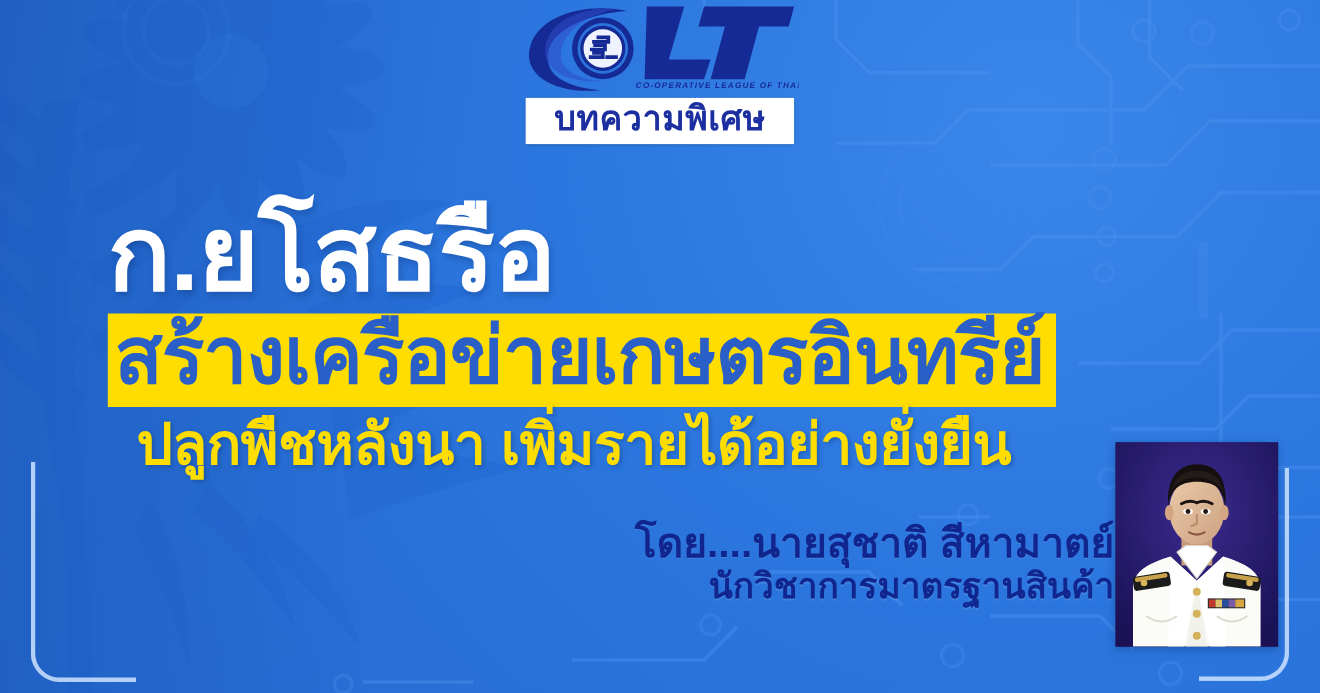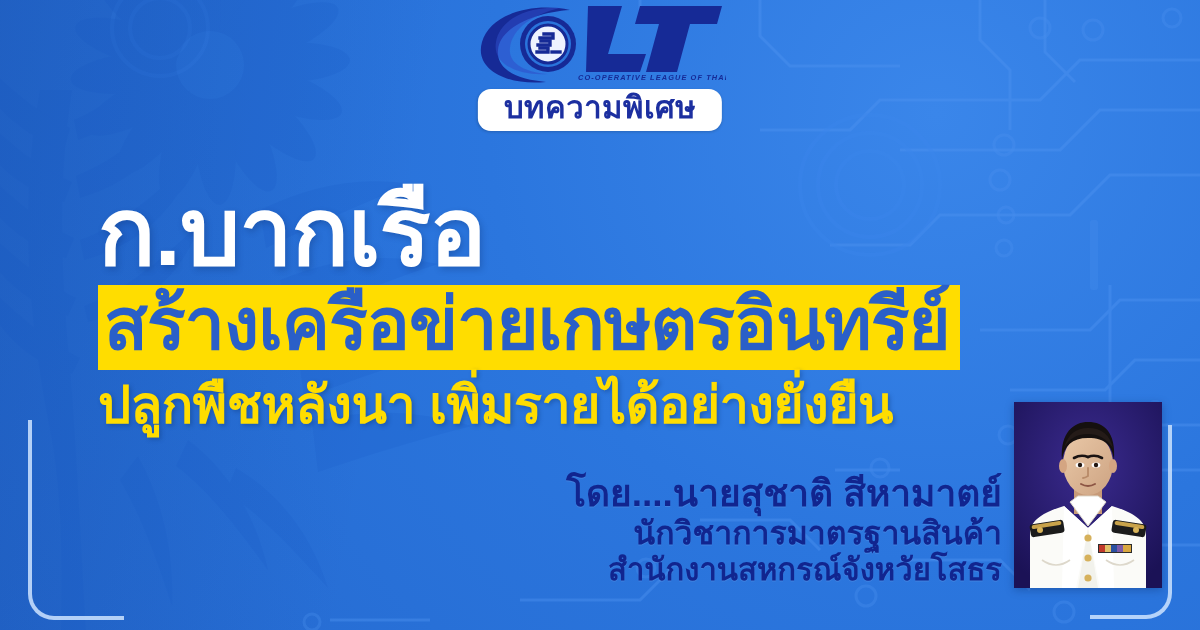--- a/index.html
+++ b/index.html
@@ -43,21 +43,21 @@
   .logo-block{
     position:absolute;left:0;right:0;top:2px;height:84px;
     display:flex;align-items:center;justify-content:center;
   }
   .logo-svg{display:block;}
 
   
   .badge{
     position:absolute;left:50%;transform:translateX(-50%);
     top:89px;background:#ffffff;
-    padding:3px 26px 6px;border-radius:13px;
+    padding:3px 26px 6px;border-radius:0;
     box-shadow:0 1px 3px rgba(0,0,0,.18);
   }
   .badge span{
     display:block;color:#1c2fa0;font-size:31px;line-height:1.05;
     font-weight:bold;letter-spacing:.5px;white-space:nowrap;
   }
 
   
   .headline{
     position:absolute;left:98px;top:186px;width:1010px;
@@ -72,25 +72,26 @@
     margin-top:6px;padding:2px 10px 8px 6px;
   }
   .h-band span{
     display:block;color:#2a5fc8;font-size:72px;line-height:1.04;
     font-weight:bold;letter-spacing:-1px;white-space:nowrap;
   }
   .h-line3{
     margin-top:8px;color:#ffdd00;font-size:52px;line-height:1.06;
     font-weight:bold;letter-spacing:-.5px;white-space:nowrap;
     text-shadow:2px 2px 4px rgba(12,48,110,.35);
+    margin-left:26px;
   }
 
   
   .credits{
-    position:absolute;right:198px;top:473px;text-align:right;
+    position:absolute;right:187px;top:473px;text-align:right;
     color:#11258f;font-weight:bold;
     text-shadow:0 1px 0 rgba(255,255,255,.10);
   }
   .credits .c1{font-size:37px;line-height:1.13;white-space:nowrap;}
   .credits .c2{font-size:32px;line-height:1.15;white-space:nowrap;}
   .credits .c3{font-size:31px;line-height:1.15;white-space:nowrap;}
 
   
   .portrait{
     position:absolute;left:1014px;top:402px;width:148px;height:186px;
@@ -231,31 +232,30 @@
 
       <text x="104" y="78" font-family="'Liberation Sans',sans-serif" font-size="7.4" font-weight="bold" font-style="italic" fill="#162a96" letter-spacing="1.1">CO-OPERATIVE LEAGUE OF THAILAND</text>
     </svg>
   </div>
 
   <div class="badge">
     <span>บทความพิเศษ</span>
   </div>
 
   <div class="headline">
-    <div class="h-line1">ก.บากเรือ</div>
+    <div class="h-line1">ก.ยโสธรือ</div>
     <div class="h-band">
       <span>สร้างเครือข่ายเกษตรอินทรีย์</span>
     </div>
     <div class="h-line3">ปลูกพืชหลังนา เพิ่มรายได้อย่างยั่งยืน</div>
   </div>
 
   <div class="credits">
     <div class="c1">โดย....นายสุชาติ สีหามาตย์</div>
     <div class="c2">นักวิชาการมาตรฐานสินค้า</div>
-    <div class="c3">สำนักงานสหกรณ์จังหวัยโสธร</div>
   </div>
 
   <div class="portrait">
     <svg viewBox="0 0 148 186" preserveAspectRatio="xMidYMid slice">
       <defs>
         <radialGradient id="bg" cx="50%" cy="34%" r="72%">
           <stop offset="0%" stop-color="#3b2b8f"></stop>
           <stop offset="100%" stop-color="#1b1256"></stop>
         </radialGradient>
         <linearGradient id="skin" x1="0" y1="0" x2="1" y2="1">

